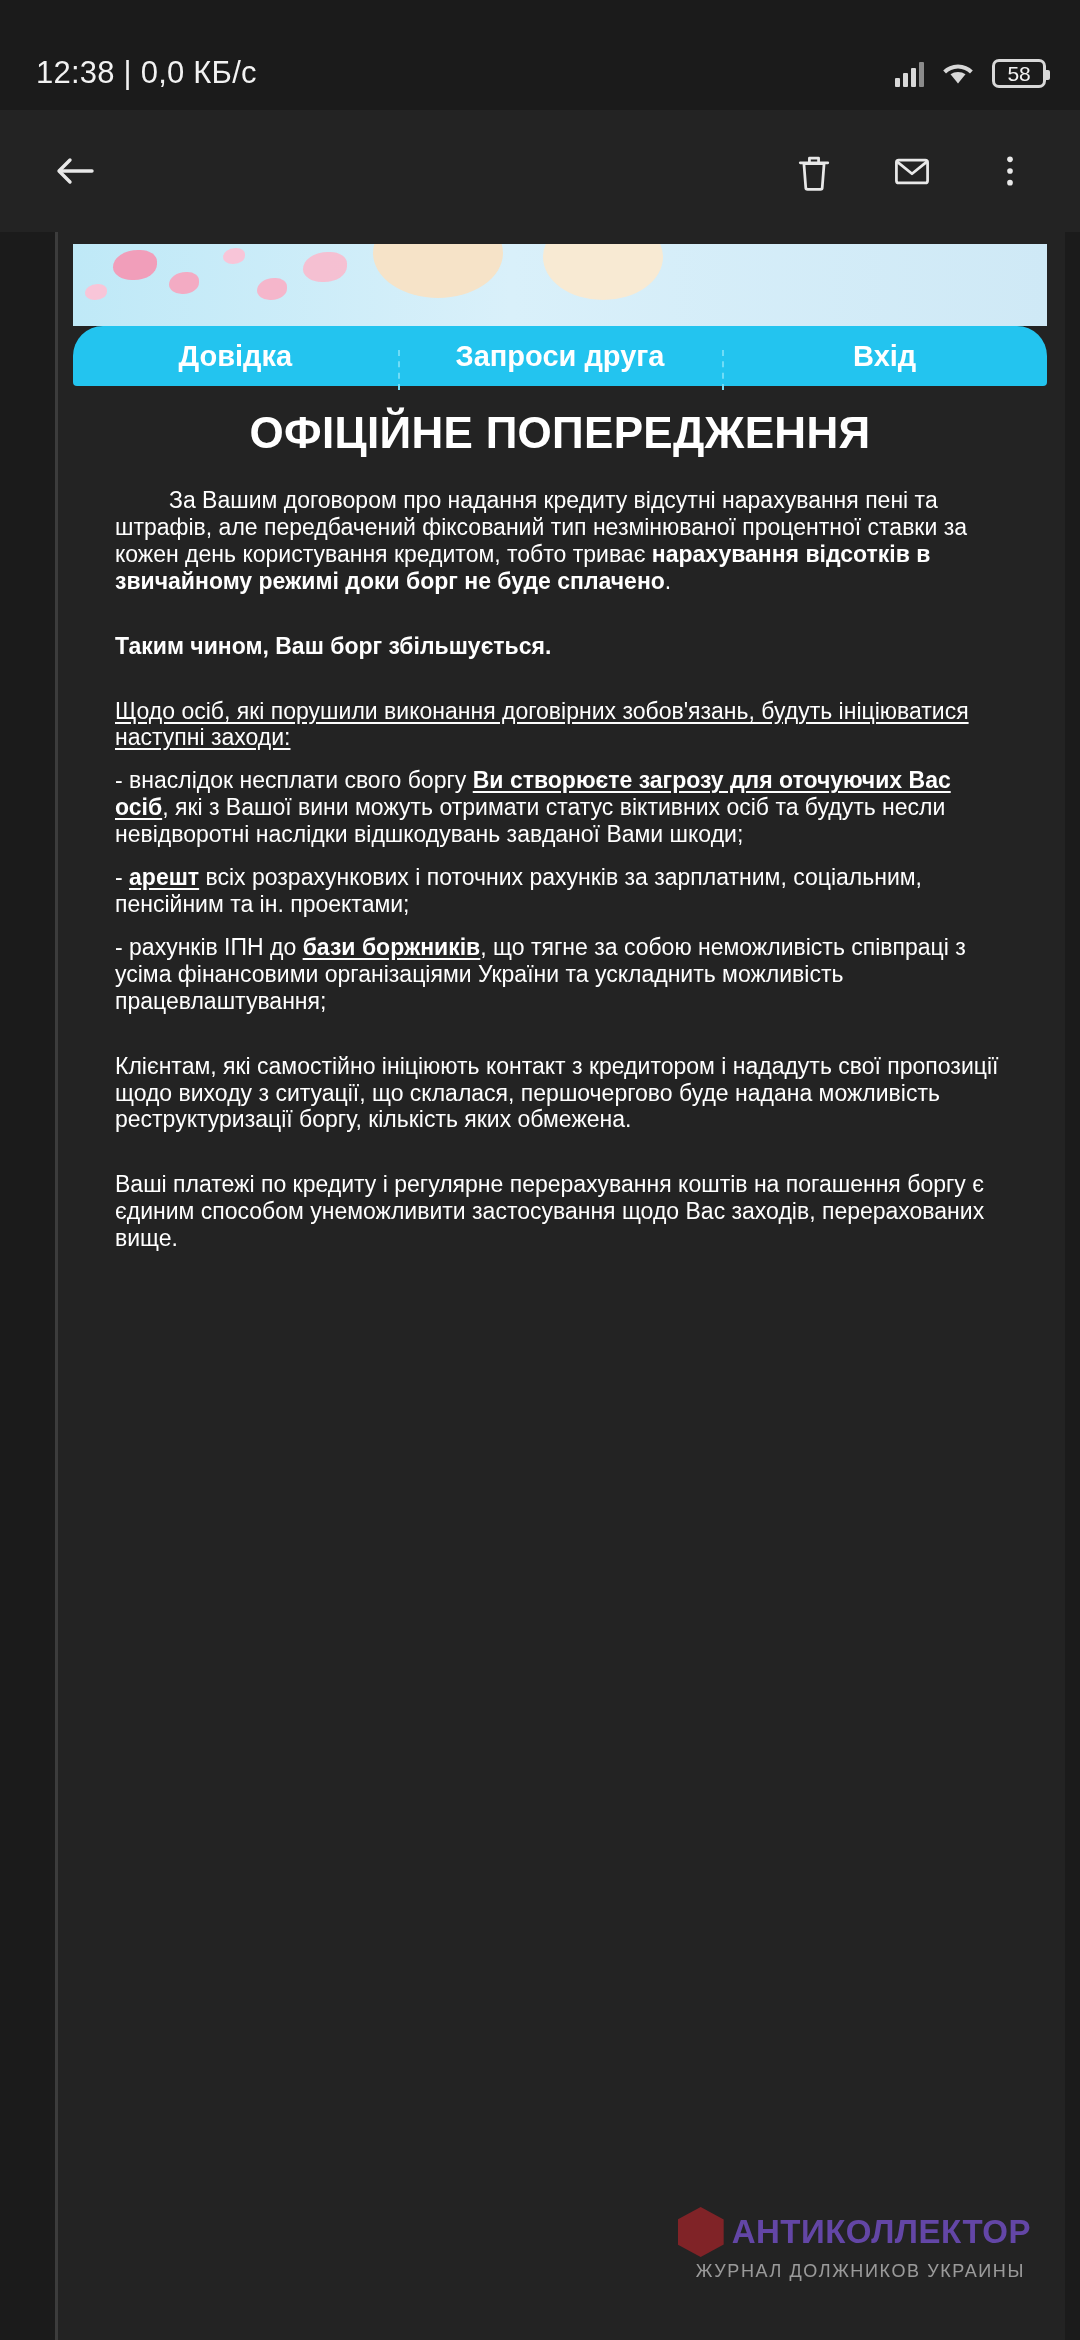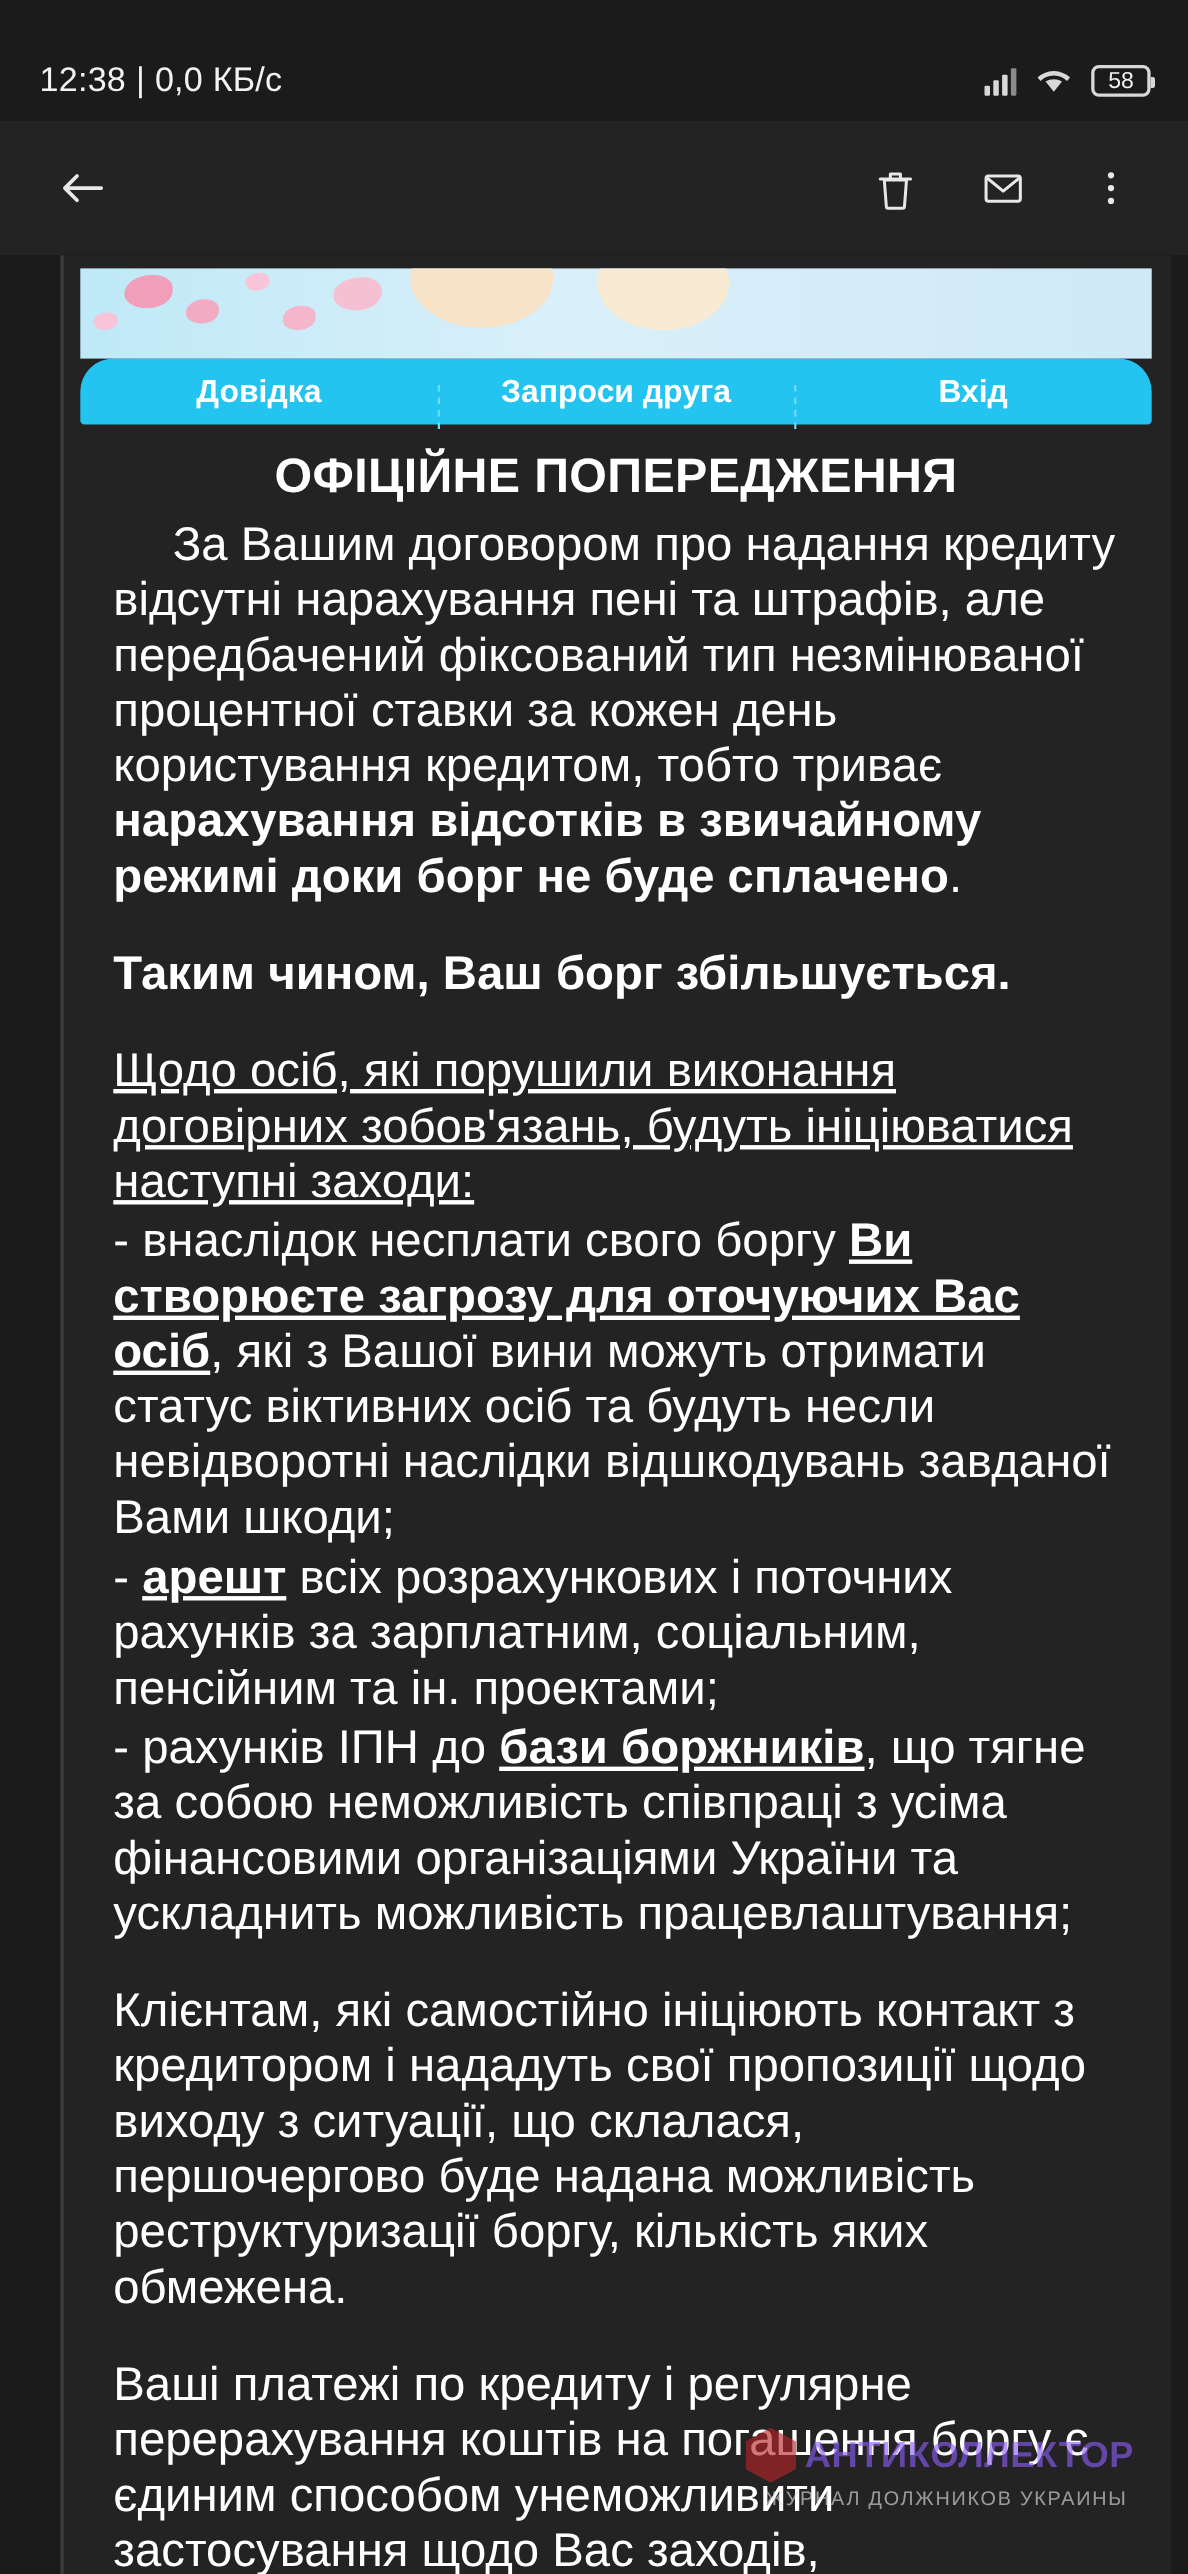--- a/index.html
+++ b/index.html
@@ -164,27 +164,27 @@
   
   .letter {
     padding: 22px 44px 0 44px;
     color: #ffffff;
   }
   .letter h1 {
     font-size: 44px;
     font-weight: 700;
     text-align: center;
     letter-spacing: 0.3px;
-    margin-bottom: 12px;
+    margin-bottom: 29px;
   }
   .letter p {
-    font-size: 43px;
+    font-size: 23px;
     line-height: 1.17;
     color: #ffffff;
-    margin: 4px;
+    margin: 16px;
   }
   .letter p.indent { text-indent: 54px; }
   .letter p.gap { margin-top: 38px; }
   .letter b { font-weight: 700; }
   .letter u { text-decoration: underline; text-underline-offset: 3px; }
   .letter .bu { font-weight: 700; text-decoration: underline; text-underline-offset: 3px; }
 
   
   .watermark {
     position: absolute;

